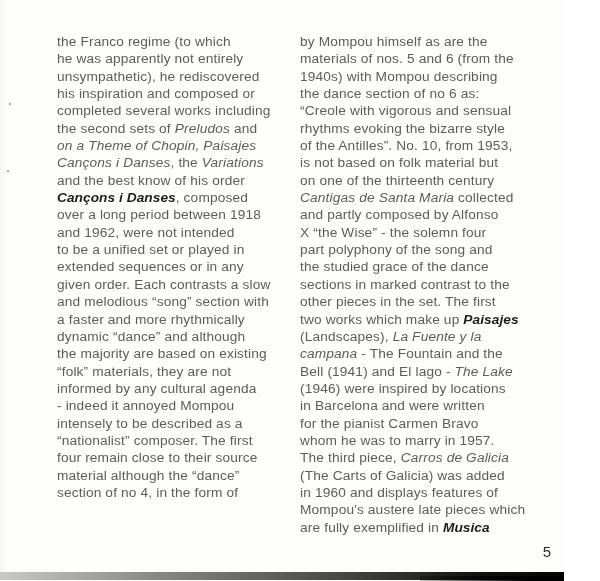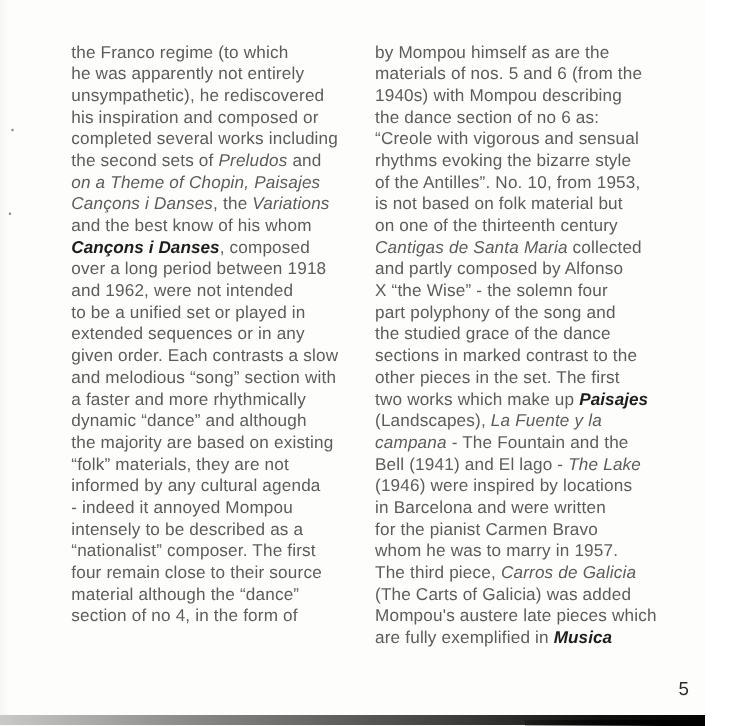--- a/index.html
+++ b/index.html
@@ -74,21 +74,21 @@
 <div class="canvas">
   <div class="col col-left">
       <div class="line"><span>the Franco regime (to which</span></div>
       <div class="line"><span>he was apparently not entirely</span></div>
       <div class="line"><span>unsympathetic), he rediscovered</span></div>
       <div class="line"><span>his inspiration and composed or</span></div>
       <div class="line"><span>completed several works including</span></div>
       <div class="line"><span>the second sets of </span><span class="i">Preludos</span><span> and</span></div>
       <div class="line"><span class="i">on a Theme of Chopin, Paisajes</span></div>
       <div class="line"><span class="i">Cançons i Danses</span><span>, the </span><span class="i">Variations</span></div>
-      <div class="line"><span>and the best know of his whom</span></div>
+      <div class="line"><span>and the best know of his order</span></div>
       <div class="line"><span class="bi">Cançons i Danses</span><span>, composed</span></div>
       <div class="line"><span>over a long period between 1918</span></div>
       <div class="line"><span>and 1962, were not intended</span></div>
       <div class="line"><span>to be a unified set or played in</span></div>
       <div class="line"><span>extended sequences or in any</span></div>
       <div class="line"><span>given order. Each contrasts a slow</span></div>
       <div class="line"><span>and melodious “song” section with</span></div>
       <div class="line"><span>a faster and more rhythmically</span></div>
       <div class="line"><span>dynamic “dance” and although</span></div>
       <div class="line"><span>the majority are based on existing</span></div>
@@ -121,20 +121,21 @@
       <div class="line"><span>two works which make up </span><span class="bi">Paisajes</span></div>
       <div class="line"><span>(Landscapes), </span><span class="i">La Fuente y la</span></div>
       <div class="line"><span class="i">campana</span><span> - The Fountain and the</span></div>
       <div class="line"><span>Bell (1941) and El lago - </span><span class="i">The Lake</span></div>
       <div class="line"><span>(1946) were inspired by locations</span></div>
       <div class="line"><span>in Barcelona and were written</span></div>
       <div class="line"><span>for the pianist Carmen Bravo</span></div>
       <div class="line"><span>whom he was to marry in 1957.</span></div>
       <div class="line"><span>The third piece, </span><span class="i">Carros de Galicia</span></div>
       <div class="line"><span>(The Carts of Galicia) was added</span></div>
+      <div class="line"><span>in 1960 and displays features of</span></div>
       <div class="line"><span>Mompou's austere late pieces which</span></div>
       <div class="line"><span>are fully exemplified in </span><span class="bi">Musica</span></div>
     </div>
   <div class="page-number">5</div>
   <div class="edge-line"></div>
   <div class="bottom-bar"></div>
   <div class="bottom-bar-tail"></div>
   <div class="speck speck-1"></div>
   <div class="speck speck-2"></div>
 </div>

